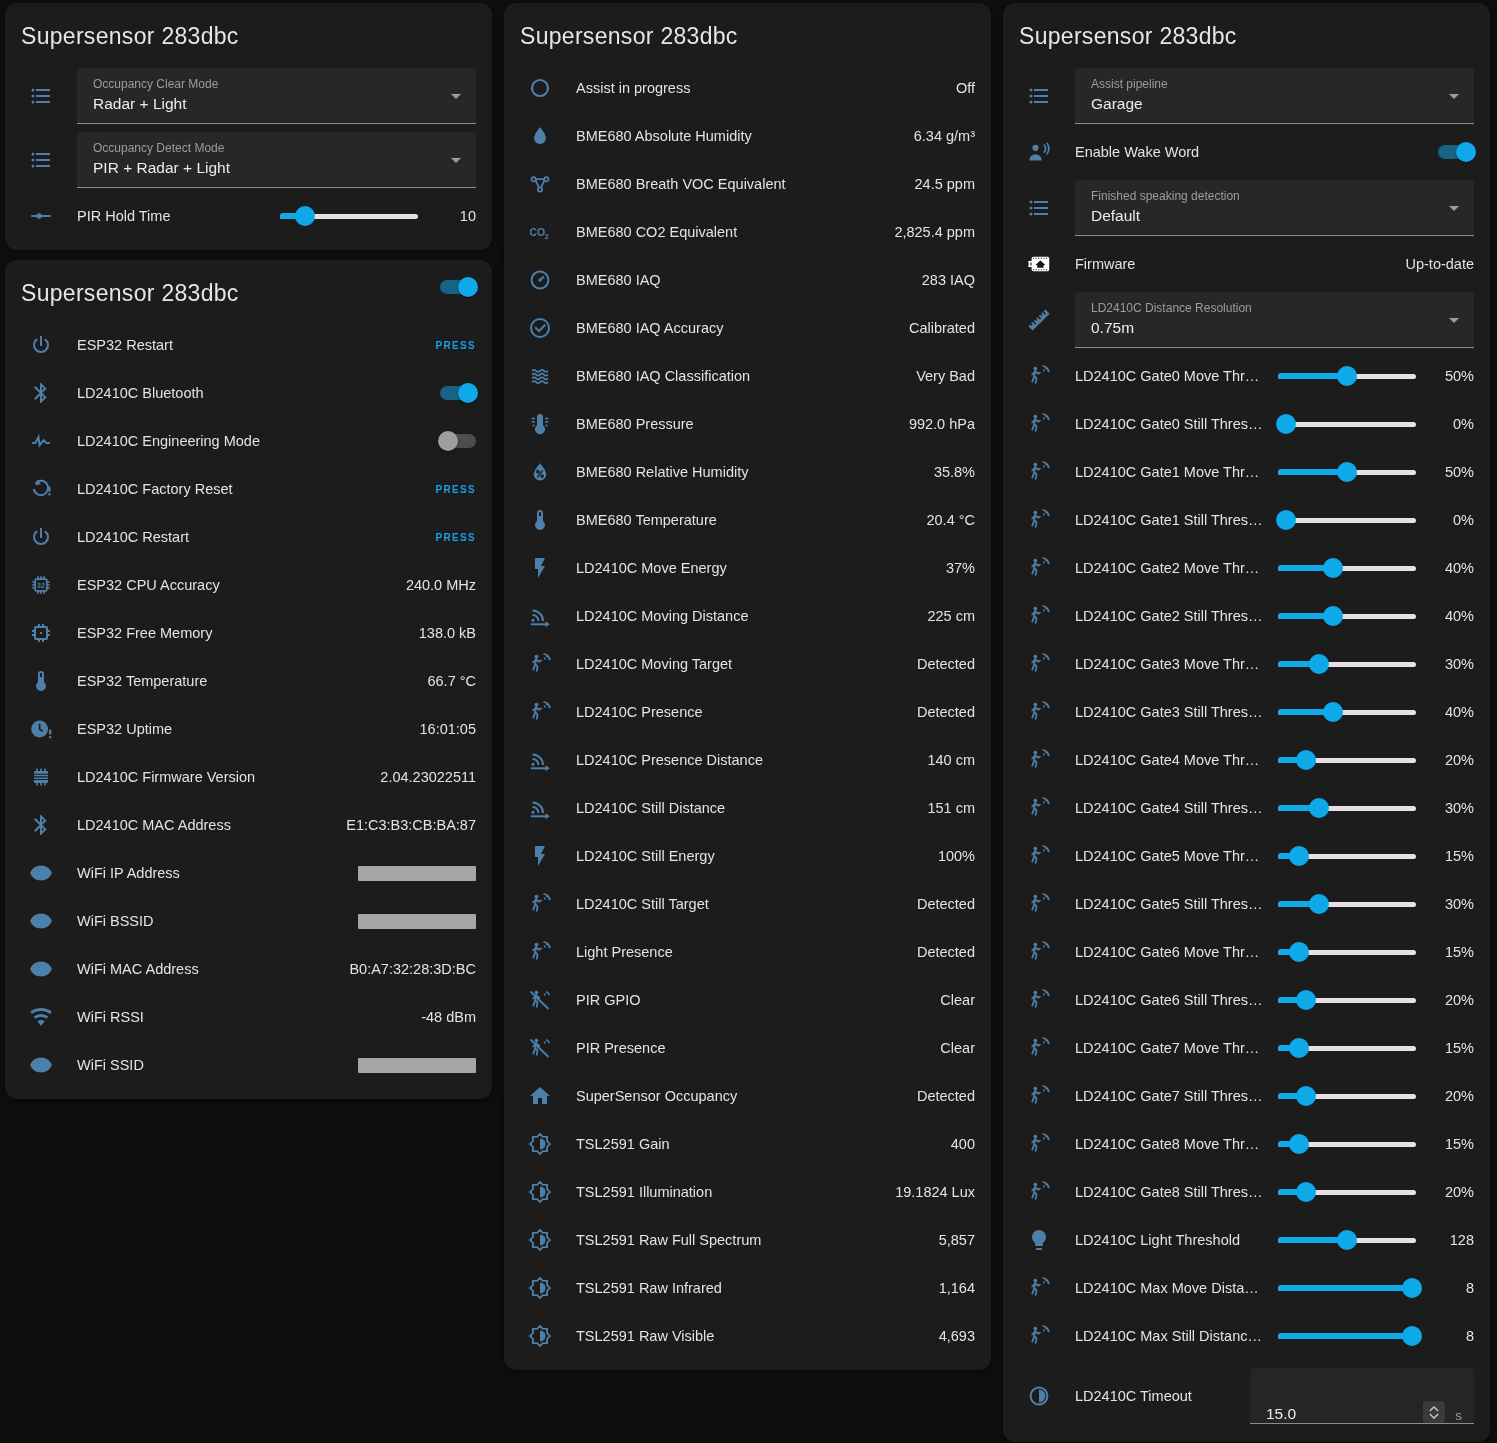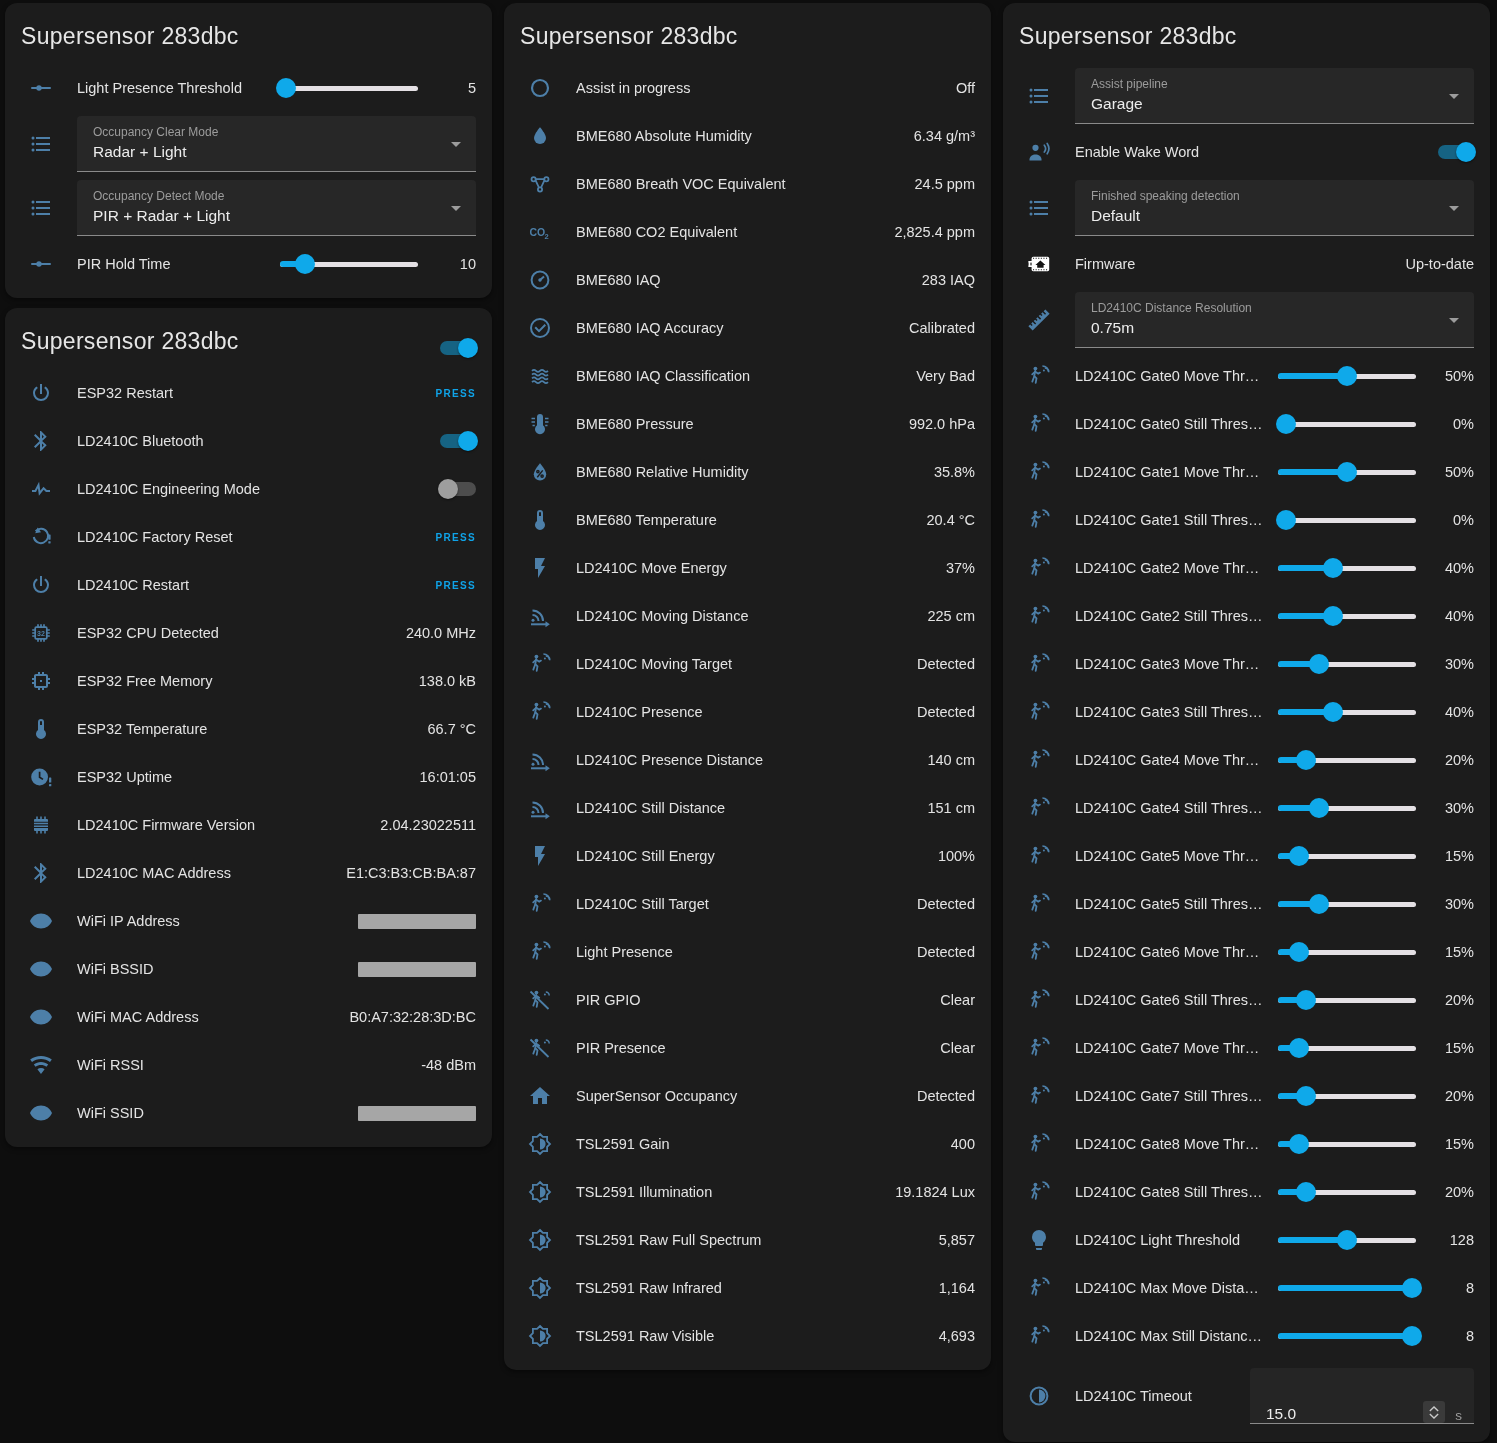--- a/index.html
+++ b/index.html
@@ -6,21 +6,21 @@
     --page:#0e0e0e; --card:#1c1c1c; --accent:#0fa9ea; --icon:#4d7fa8; --press:#0fa3e8;
     --text:#e3e3e3; --sub:#9c9c9c;
   }
   *{box-sizing:border-box}
   html,body{margin:0;padding:0}
   body{width:1497px;height:1443px;overflow:hidden;background:var(--page);
        font-family:"Liberation Sans",sans-serif;color:var(--text)}
   .page{display:flex;gap:12px;padding:3px 5px}
   .col{width:487px;flex:none;display:flex;flex-direction:column;gap:10px}
   .card{background:var(--card);border-radius:12px;padding-bottom:10px;box-shadow:0 2px 5px rgba(0,0,0,.45)}
-  .card-header{display:flex;align-items:flex-end;justify-content:space-between;padding:20px 16px 14px}
+  .card-header{display:flex;align-items:flex-start;justify-content:space-between;padding:20px 16px 14px}
   .card-title{font-size:23px;font-weight:400;color:#e6e6e6;letter-spacing:.3px}
   .row{display:flex;align-items:center;height:48px;padding:0 16px}
   .select-row{height:64px}
   .number-row{height:72px}
   .icon-cell{width:40px;flex:none;display:flex;align-items:center;justify-content:center;color:var(--icon);margin-right:16px}
   .icon-cell svg{width:24px;height:24px;display:block}
   .label{flex:1;min-width:0;font-size:14.5px;color:var(--text);white-space:nowrap;overflow:hidden;text-overflow:ellipsis}
   .value{font-size:14.5px;color:var(--text);white-space:nowrap;margin-left:12px;text-align:right}
   .slider-value{width:46px;flex:none}
   .press{color:var(--press);font-weight:700;font-size:10px;letter-spacing:1.3px;margin-left:12px}
@@ -56,35 +56,20 @@
 </style>
 </head>
 <body>
 
 <div class="page">
   <div class="col" id="col-0">
       <div class="card">
         <div class="card-header">
           <div class="card-title">Supersensor 283dbc</div>
         </div>
-        <div class="row">
-          <span class="icon-cell">
-            <svg viewBox="0 0 24 24">
-              <path d="M3 12H21" stroke="currentColor" stroke-width="2" stroke-linecap="round" fill="none"></path>
-              <circle cx="10" cy="12" r="2.7" fill="currentColor"></circle>
-            </svg>
-          </span>
-          <span class="label">Light Presence Threshold</span>
-          <span class="slider">
-            <span class="track"></span>
-            <span class="fill" style="width: 4%;"></span>
-            <span class="sthumb" style="left: calc(4% - 10px);"></span>
-          </span>
-          <span class="value slider-value">5</span>
-        </div>
         <div class="row select-row">
           <span class="icon-cell">
             <svg viewBox="0 0 24 24">
               <path fill="currentColor" d="M7,5H21V7H7V5M7,13V11H21V13H7M4,4.5A1.5,1.5 0 0,1 5.5,6A1.5,1.5 0 0,1 4,7.5A1.5,1.5 0 0,1 2.5,6A1.5,1.5 0 0,1 4,4.5M4,10.5A1.5,1.5 0 0,1 5.5,12A1.5,1.5 0 0,1 4,13.5A1.5,1.5 0 0,1 2.5,12A1.5,1.5 0 0,1 4,10.5M7,19V17H21V19H7M4,16.5A1.5,1.5 0 0,1 5.5,18A1.5,1.5 0 0,1 4,19.5A1.5,1.5 0 0,1 2.5,18A1.5,1.5 0 0,1 4,16.5Z"></path>
             </svg>
           </span>
           <div class="sel-box">
             <span class="sel-label">Occupancy Clear Mode</span>
             <span class="sel-value">Radar + Light</span>
             <span class="sel-arrow"></span>
@@ -180,21 +165,21 @@
         <div class="row">
           <span class="icon-cell">
             <svg viewBox="0 0 24 24">
               <g stroke="currentColor" stroke-width="1.7" fill="none">
                 <rect x="6.2" y="6.2" width="11.6" height="11.6" rx="1"></rect>
                 <path d="M9,6V3.2M12,6V3.2M15,6V3.2M9,20.8V18M12,20.8V18M15,20.8V18M6,9H3.2M6,12H3.2M6,15H3.2M20.8,9H18M20.8,12H18M20.8,15H18"></path>
               </g>
               <text x="12" y="14.6" font-size="7" font-weight="bold" text-anchor="middle" fill="currentColor" font-family="Liberation Sans, sans-serif">32</text>
             </svg>
           </span>
-          <span class="label">ESP32 CPU Detected</span>
+          <span class="label">ESP32 CPU Accuracy</span>
           <span class="value">240.0 MHz</span>
         </div>
         <div class="row">
           <span class="icon-cell">
             <svg viewBox="0 0 24 24">
               <path fill="currentColor" d="M17,17H7V7H17M21,11V9H19V7C19,5.89 18.1,5 17,5H15V3H13V5H11V3H9V5H7C5.89,5 5,5.89 5,7V9H3V11H5V13H3V15H5V17C5,18.1 5.89,19 7,19H9V21H11V19H13V21H15V19H17A2,2 0 0,0 19,17V15H21V13H19V11M13,13H11V11H13V13Z"></path>
             </svg>
           </span>
           <span class="label">ESP32 Free Memory</span>
           <span class="value">138.0 kB</span>

